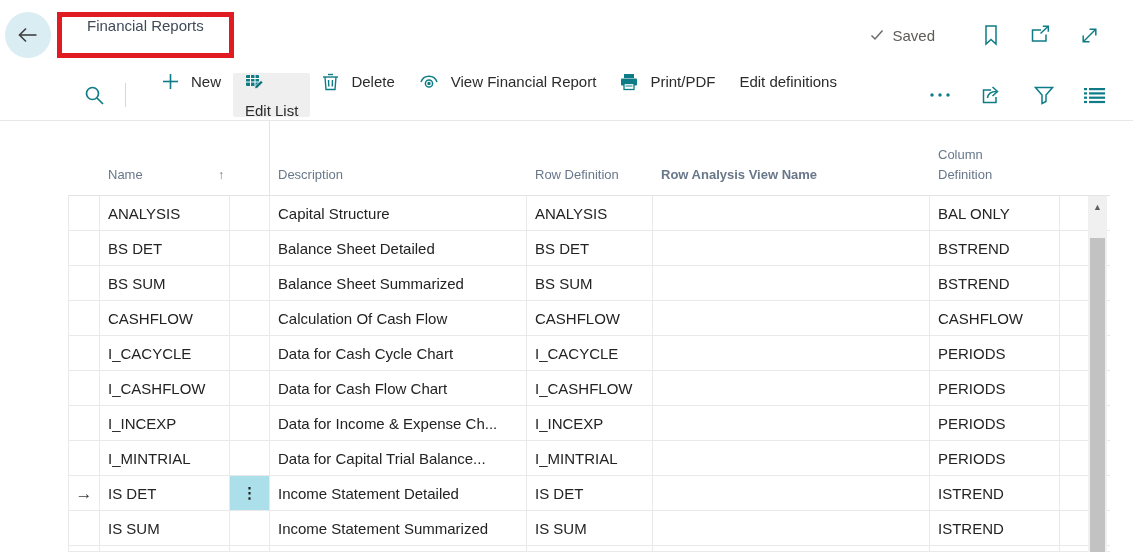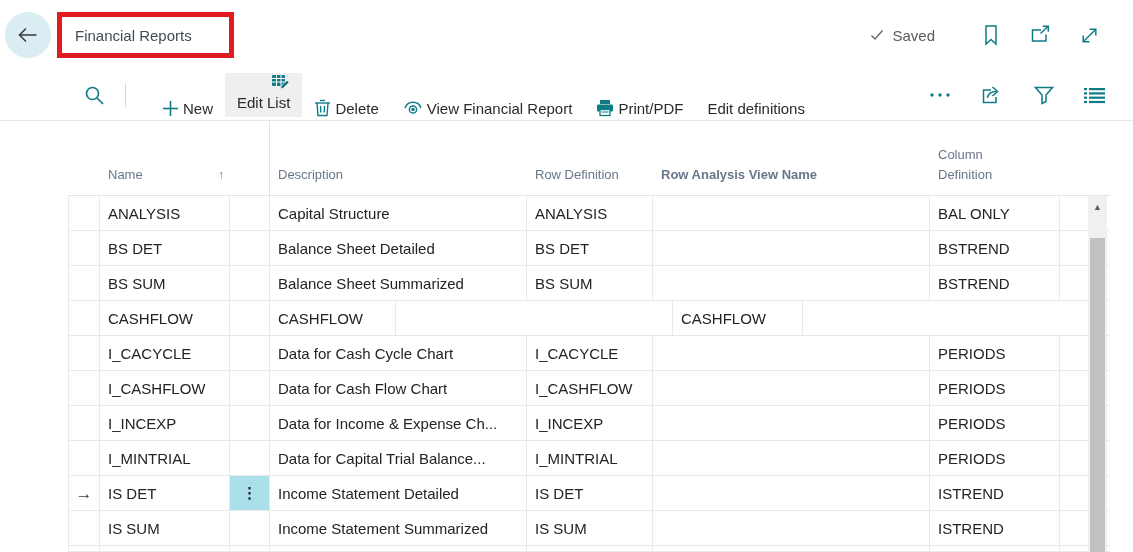--- a/index.html
+++ b/index.html
@@ -5,33 +5,33 @@
   * { margin:0; padding:0; box-sizing:border-box; }
   html,body { width:1133px; height:552px; overflow:hidden; background:#fff;
               font-family:"Liberation Sans", sans-serif; }
 
   
   .titlebar { height:70px; display:flex; align-items:center; position:relative; }
   .back-circle { width:46px; height:46px; border-radius:50%; background:#d9edf2;
                  margin-left:5px; display:flex; align-items:center; justify-content:center;
                  cursor:pointer; flex:0 0 auto; }
   .title-box { margin-left:6px; border:5px solid #e11b22; height:46px; width:177px;
-               display:flex; align-items:center; padding-left:13px; }
+               display:flex; padding-left:25px; }
   .title-text { font-size:15px; color:#404b57; white-space:nowrap; }
   .saved { margin-left:auto; display:flex; align-items:center; gap:7px;
            color:#5d5b58; font-size:15px; }
   .hdr-icons { display:flex; gap:28px; margin-left:46px; margin-right:33px; }
   .hdr-icons .ic { cursor:pointer; display:flex; align-items:center; }
 
   
   .toolbar { height:51px; display:flex; align-items:center; padding-left:84px;
              border-bottom:1px solid #e7e7e7; font-size:15px; color:#2b2b2b; }
   .tb-search { display:flex; align-items:center; cursor:pointer; }
   .tb-divider { width:1px; height:24px; background:#d6d6d6; margin:0 24px 0 20px; }
-  .tb-btn { display:flex; align-items:flex-end; gap:4px; cursor:pointer;
+  .tb-btn { display:flex; align-items:flex-start; gap:12px; cursor:pointer;
             padding:0 12px; height:44px; white-space:nowrap; }
   .tb-btn.active { background:#efefef; border-radius:2px;flex-direction:column; }
   .tb-right { margin-left:auto; display:flex; align-items:center; gap:30px;
               margin-right:28px; }
   .tb-right .ic { cursor:pointer; display:flex; align-items:center; }
 
   
   .grid { position:relative; margin-left:68px; width:1042px; height:431px; }
   .ghead { display:flex; height:75px; align-items:flex-end; border-bottom:1px solid #e4e4e4;
            color:#68778a; font-size:13px; }
@@ -281,20 +281,21 @@
     <div class="cell c-desc">Balance Sheet Summarized</div>
     <div class="cell c-rowdef">BS SUM</div>
     <div class="cell c-rav"></div>
     <div class="cell c-coldef">BSTREND</div>
     <div class="cell c-colx"></div>
   </div>
       <div class="row">
     <div class="cell c-sel"></div>
     <div class="cell c-name">CASHFLOW</div>
     <div class="cell c-dots"></div>
+    <div class="cell c-desc">Calculation Of Cash Flow</div>
     <div class="cell c-rowdef">CASHFLOW</div>
     <div class="cell c-rav"></div>
     <div class="cell c-coldef">CASHFLOW</div>
     <div class="cell c-colx"></div>
   </div>
       <div class="row">
     <div class="cell c-sel"></div>
     <div class="cell c-name">I_CACYCLE</div>
     <div class="cell c-dots"></div>
     <div class="cell c-desc">Data for Cash Cycle Chart</div>

